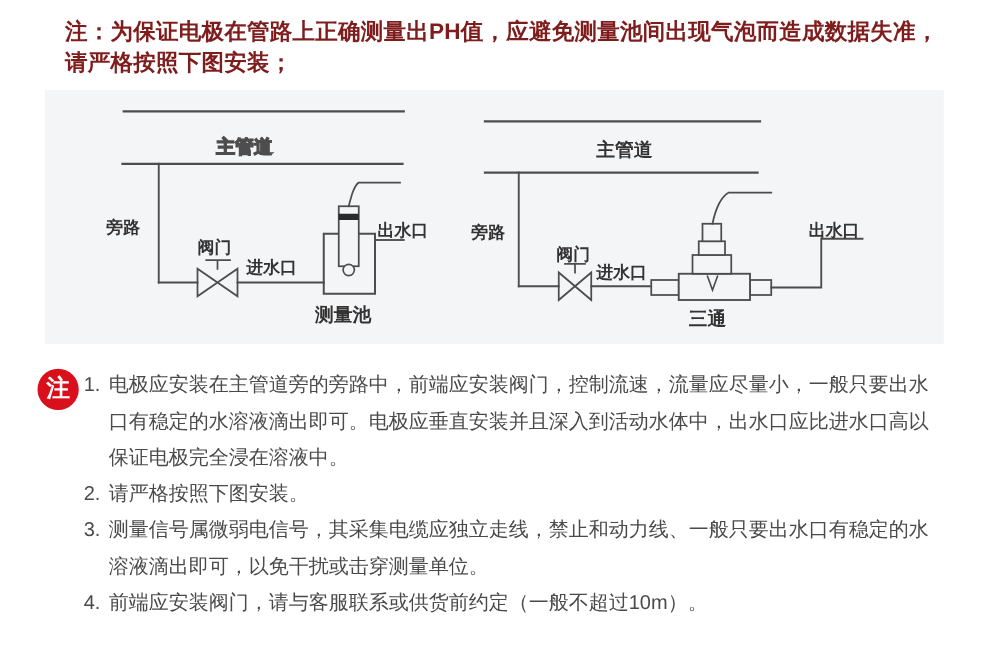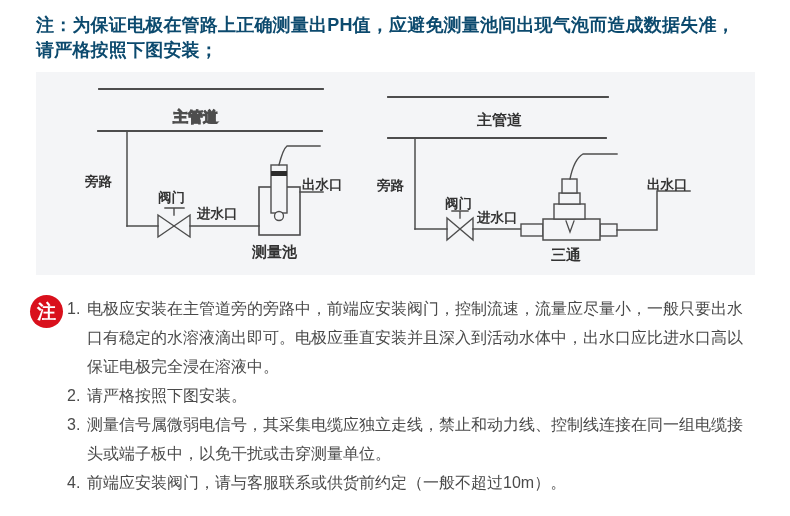--- a/index.html
+++ b/index.html
@@ -2,22 +2,22 @@
 <html><head>
 <meta charset="utf-8">
 <style>
   html,body{margin:0;padding:0;}
   body{
     width:790px;height:516px;background:#ffffff;overflow:hidden;position:relative;
     font-family:"Liberation Sans",sans-serif;
   }
   .page{position:absolute;inset:0;width:790px;height:516px;}
   .note-header{
-    position:absolute;left:36px;top:13px;width:700px;
-    font-size:18px;line-height:25px;font-weight:bold;color:#0c4a6e;
+    position:absolute;left:52px;top:13px;width:700px;
+    font-size:18px;line-height:25px;font-weight:bold;color:#7f1d1d;
     letter-spacing:0.2px;
   }
   .panel{
     position:absolute;left:36px;top:72px;width:719px;height:203px;
     background:#f4f5f7;
   }
   .diagram-svg{position:absolute;left:0;top:0;}
   .dlabel{
     font-family:"Liberation Serif",serif;font-weight:bold;fill:#333333;
   }
@@ -103,21 +103,21 @@
     <div class="note-item">
       <span class="num">1.</span>
       <span class="txt">电极应安装在主管道旁的旁路中，前端应安装阀门，控制流速，流量应尽量小，一般只要出水口有稳定的水溶液滴出即可。电极应垂直安装并且深入到活动水体中，出水口应比进水口高以保证电极完全浸在溶液中。</span>
     </div>
     <div class="note-item">
       <span class="num">2.</span>
       <span class="txt">请严格按照下图安装。</span>
     </div>
     <div class="note-item">
       <span class="num">3.</span>
-      <span class="txt">测量信号属微弱电信号，其采集电缆应独立走线，禁止和动力线、控制线连接在同一组电缆接头或端子板中，以免干扰或击穿测量单位。</span>
+      <span class="txt">测量信号属微弱电信号，其采集电缆应独立走线，禁止和动力线、一般只要出水口有稳定的水溶液滴出即可，以免干扰或击穿测量单位。</span>
     </div>
     <div class="note-item">
       <span class="num">4.</span>
       <span class="txt">前端应安装阀门，请与客服联系或供货前约定（一般不超过10m）。</span>
     </div>
   </div>
 
 </div>
 
 </body></html>

